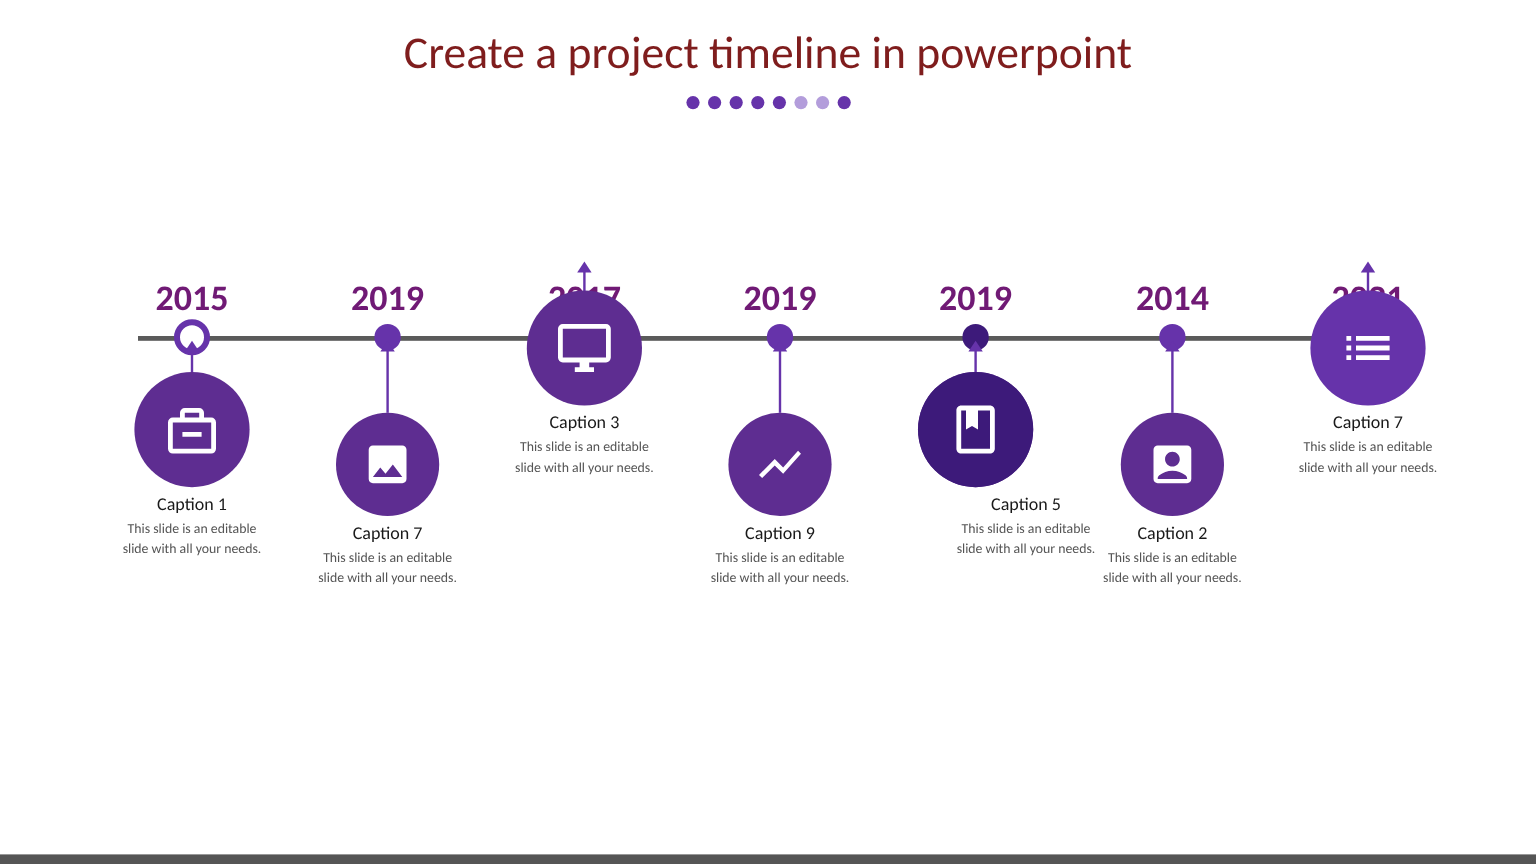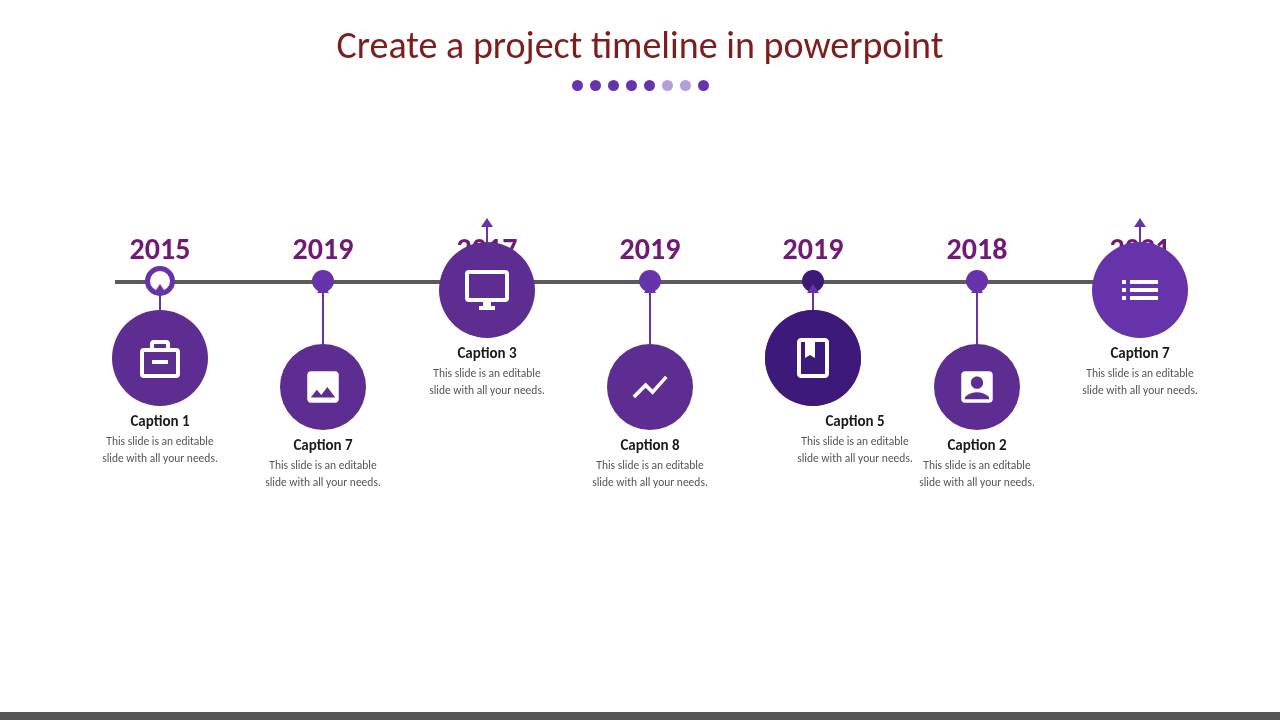--- a/index.html
+++ b/index.html
@@ -148,21 +148,21 @@
     
     .cap {
       position: absolute;
       text-align: center;
       transform: translateX(-50%);
       width: 130px;
     }
 
     .cap .ct {
       font-size: 15px;
-      font-weight: 700;
+      font-weight: 400;
       color: #1a1a1a;
     }
 
     .cap .cd {
       font-size: 11.5px;
       color: #555;
       line-height: 1.45;
       margin-top: 3px;
     }
 
@@ -192,21 +192,21 @@
     <div class="sdot" style="background:#6633aa"></div>
   </div>
 
   <div class="tl-line"></div>
 
   <div class="yr" style="left:160px">2015</div>
   <div class="yr" style="left:323px">2019</div>
   <div class="yr" style="left:487px">2017</div>
   <div class="yr" style="left:650px">2019</div>
   <div class="yr" style="left:813px">2019</div>
-  <div class="yr" style="left:977px">2018</div>
+  <div class="yr" style="left:977px">2014</div>
   <div class="yr" style="left:1140px">2021</div>
 
   <div class="nd ring" style="left:160px"></div>
   <div class="nd" style="left:323px"></div>
   <div class="nd" style="left:487px;background:#3d1a7a"></div>
   <div class="nd" style="left:650px"></div>
   <div class="nd" style="left:813px;background:#3d1a7a"></div>
   <div class="nd" style="left:977px"></div>
   <div class="nd ring" style="left:1140px"></div>
 
@@ -278,21 +278,21 @@
   </div>
 
   <div class="vline down" style="left:650px; top:291px; height:53px;"></div>
   <div class="ic" style="left:650px; top:344px;">
 
     <svg viewBox="0 0 24 24" xmlns="http://www.w3.org/2000/svg" style="fill:white;width:42px;height:42px">
       <path d="M3.5 18.49l6-6.01 4 4L22 6.92l-1.41-1.41-7.09 7.97-4-4L2 16.99z"></path>
     </svg>
   </div>
   <div class="cap" style="left:650px; top:436px;">
-    <div class="ct">Caption 8</div>
+    <div class="ct">Caption 9</div>
     <div class="cd">This slide is an editable slide with all your needs.</div>
   </div>
 
   <div class="vline down" style="left:977px; top:291px; height:53px;"></div>
   <div class="ic" style="left:977px; top:344px;">
 
     <svg viewBox="0 0 24 24" xmlns="http://www.w3.org/2000/svg" style="fill:white;width:42px;height:42px">
       <path d="M19 3H5c-1.1 0-2 .9-2 2v14c0 1.1.9 2 2 2h14c1.1 0 2-.9 2-2V5c0-1.1-.9-2-2-2zm-7 3c1.93 0 3.5 1.57 3.5 3.5S13.93 13 12 13s-3.5-1.57-3.5-3.5S10.07 6 12 6zm7 13H5v-.23c0-.62.28-1.2.76-1.58C7.47 15.82 9.64 15 12 15s4.53.82 6.24 2.19c.48.38.76.97.76 1.58V19z"></path>
     </svg>
   </div>

